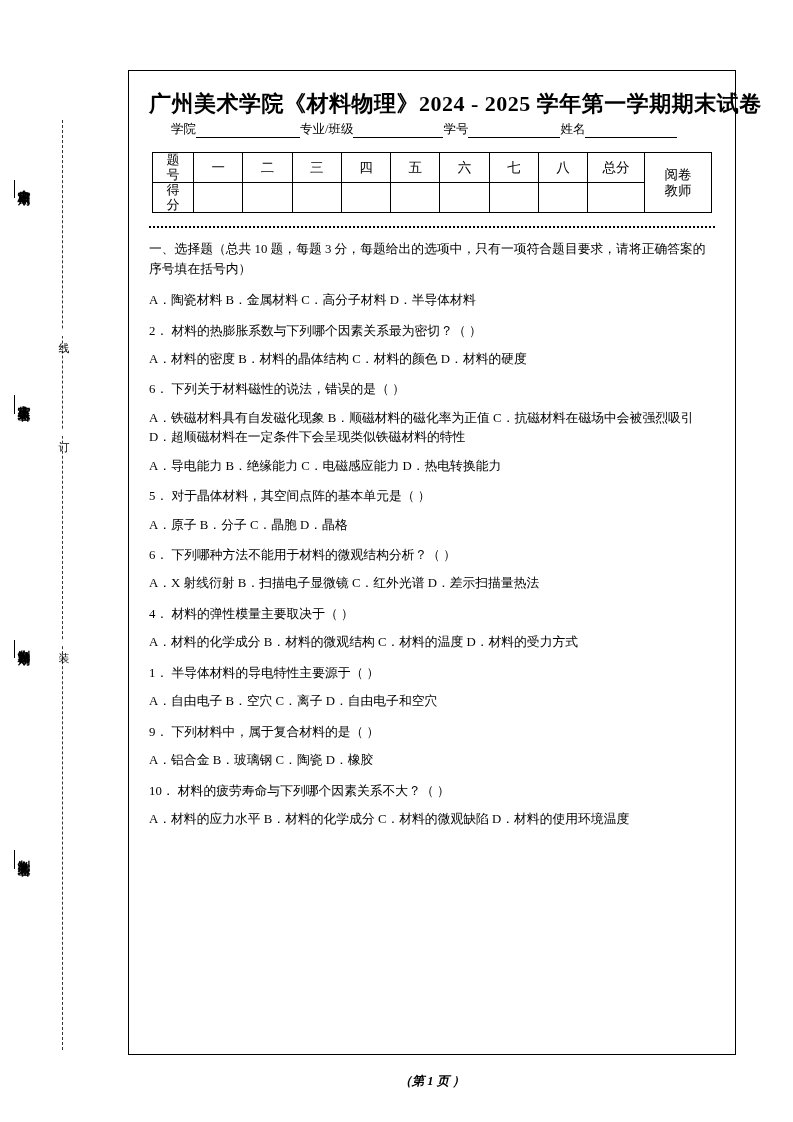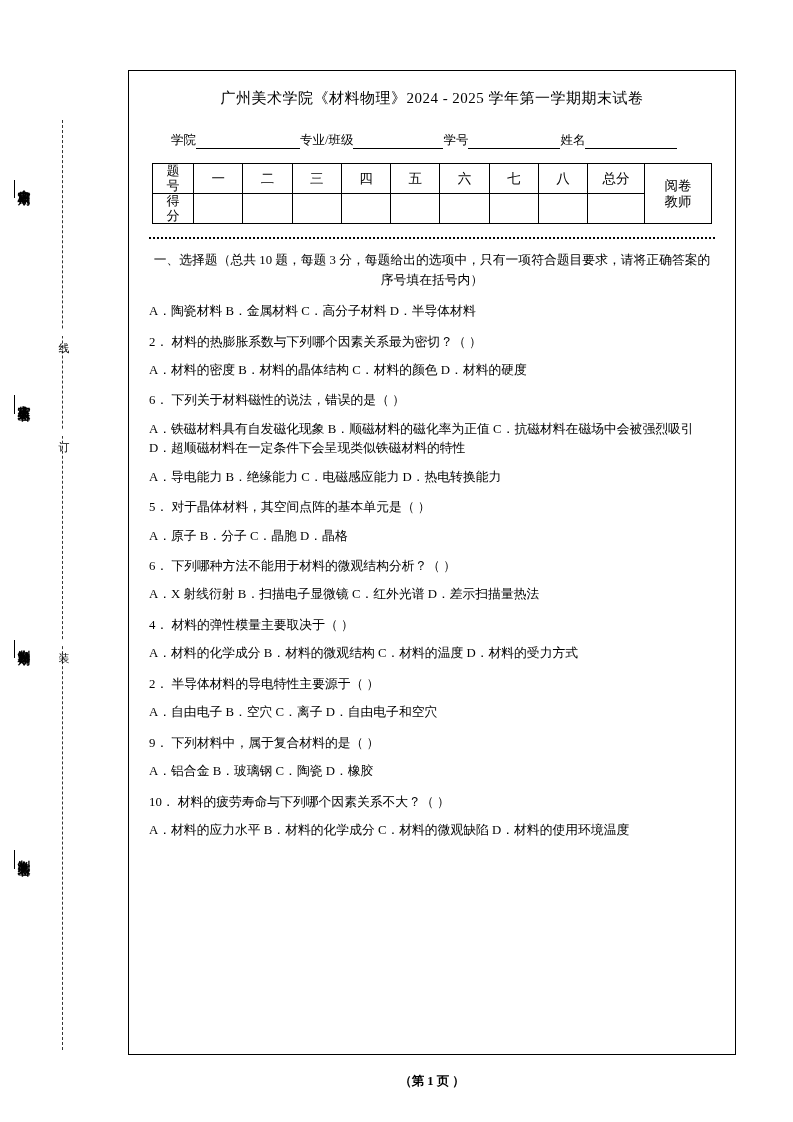--- a/index.html
+++ b/index.html
@@ -63,31 +63,31 @@
     width: 608px;
     height: 985px;
     border: 1px solid #000;
     box-sizing: border-box;
     background: #fff;
   }
   .paper-inner {
     padding: 18px 20px 0 20px;
   }
   .exam-title {
-    text-align: center;
-    font-size: 15px;
-    font-weight: normal;
+    text-align: right;
+    font-size: 22px;
+    font-weight: bold;
     letter-spacing: 0.5px;
     white-space: nowrap;
     font-family: "Liberation Serif", "DejaVu Serif", serif;
   }
 
   
   .info-line {
-    margin-top: 24px;
+    margin-top: 2px;
     display: flex;
     font-size: 12.5px;
     padding: 0 12px 0 22px;
     gap: 0px;
   }
   .info-field {
     display: flex;
     align-items: flex-end;
     white-space: nowrap;
   }
@@ -132,37 +132,37 @@
 
   
   .content {
     font-size: 12.8px;
     line-height: 1.52;
     font-family: "Liberation Serif", "DejaVu Serif", serif;
   }
   .section-head {
     margin: 0 0 12px 0;
     text-indent: 0;
-    text-align: center;
   }
   .q-stem {
     margin: 11px 0 0 0;
   }
   .q-opts {
     margin: 9px 0 0 0;
     font-family: Liberation Serif, serif;
   }
   .footer-page {
     position: absolute;
     left: 0;
     right: 0;
     bottom: -36px;
     text-align: center;
     font-size: 12.5px;
     font-weight: bold;
+    font-style: italic;
   }
 </style>
 </head>
 <body>
 
 <div class="left-margin">
   <div class="margin-dashed-v"></div>
 
   <div class="vitem" style="top:180px;">
     <span class="vtext-underline">审核日期：</span>
@@ -262,21 +262,21 @@
 
       <div class="q-stem">5． 对于晶体材料，其空间点阵的基本单元是（    ）</div>
       <div class="q-opts">A．原子  B．分子  C．晶胞  D．晶格</div>
 
       <div class="q-stem">6． 下列哪种方法不能用于材料的微观结构分析？（    ）</div>
       <div class="q-opts">A．X 射线衍射  B．扫描电子显微镜  C．红外光谱  D．差示扫描量热法</div>
 
       <div class="q-stem">4． 材料的弹性模量主要取决于（    ）</div>
       <div class="q-opts">A．材料的化学成分  B．材料的微观结构  C．材料的温度  D．材料的受力方式</div>
 
-      <div class="q-stem">2． 半导体材料的导电特性主要源于（    ）</div>
+      <div class="q-stem">1． 半导体材料的导电特性主要源于（    ）</div>
       <div class="q-opts">A．自由电子  B．空穴  C．离子  D．自由电子和空穴</div>
 
       <div class="q-stem">9． 下列材料中，属于复合材料的是（    ）</div>
       <div class="q-opts">A．铝合金  B．玻璃钢  C．陶瓷  D．橡胶</div>
 
       <div class="q-stem">10． 材料的疲劳寿命与下列哪个因素关系不大？（    ）</div>
       <div class="q-opts">A．材料的应力水平  B．材料的化学成分  C．材料的微观缺陷  D．材料的使用环境温度</div>
     </div>
   </div>
 

